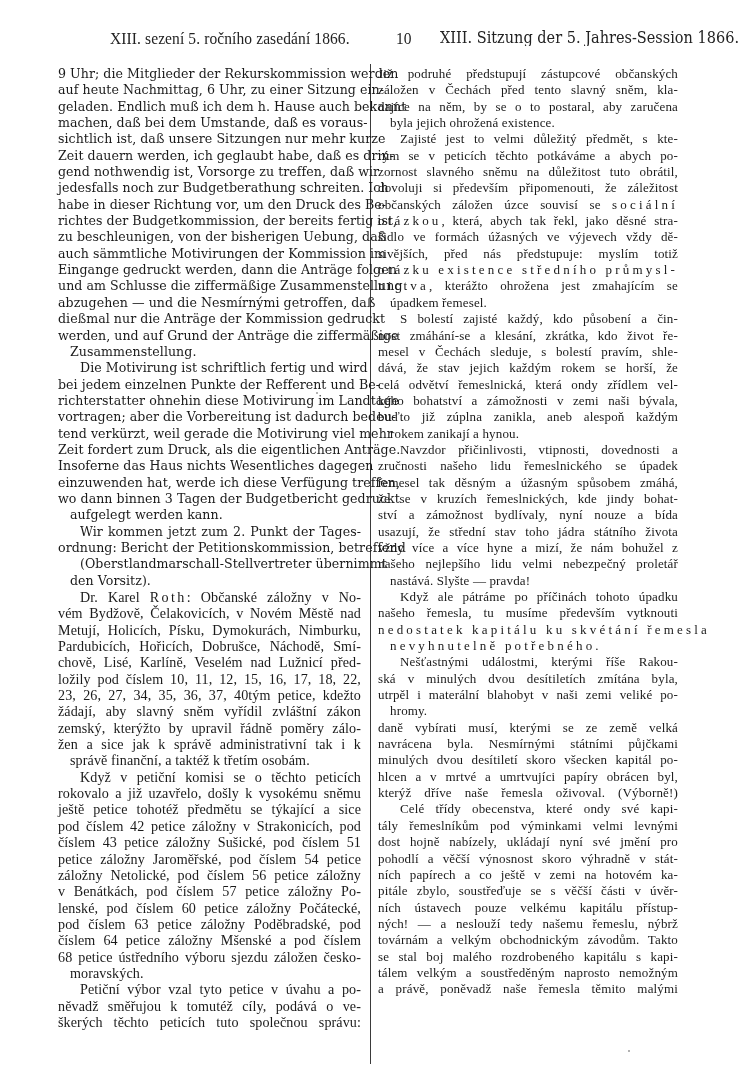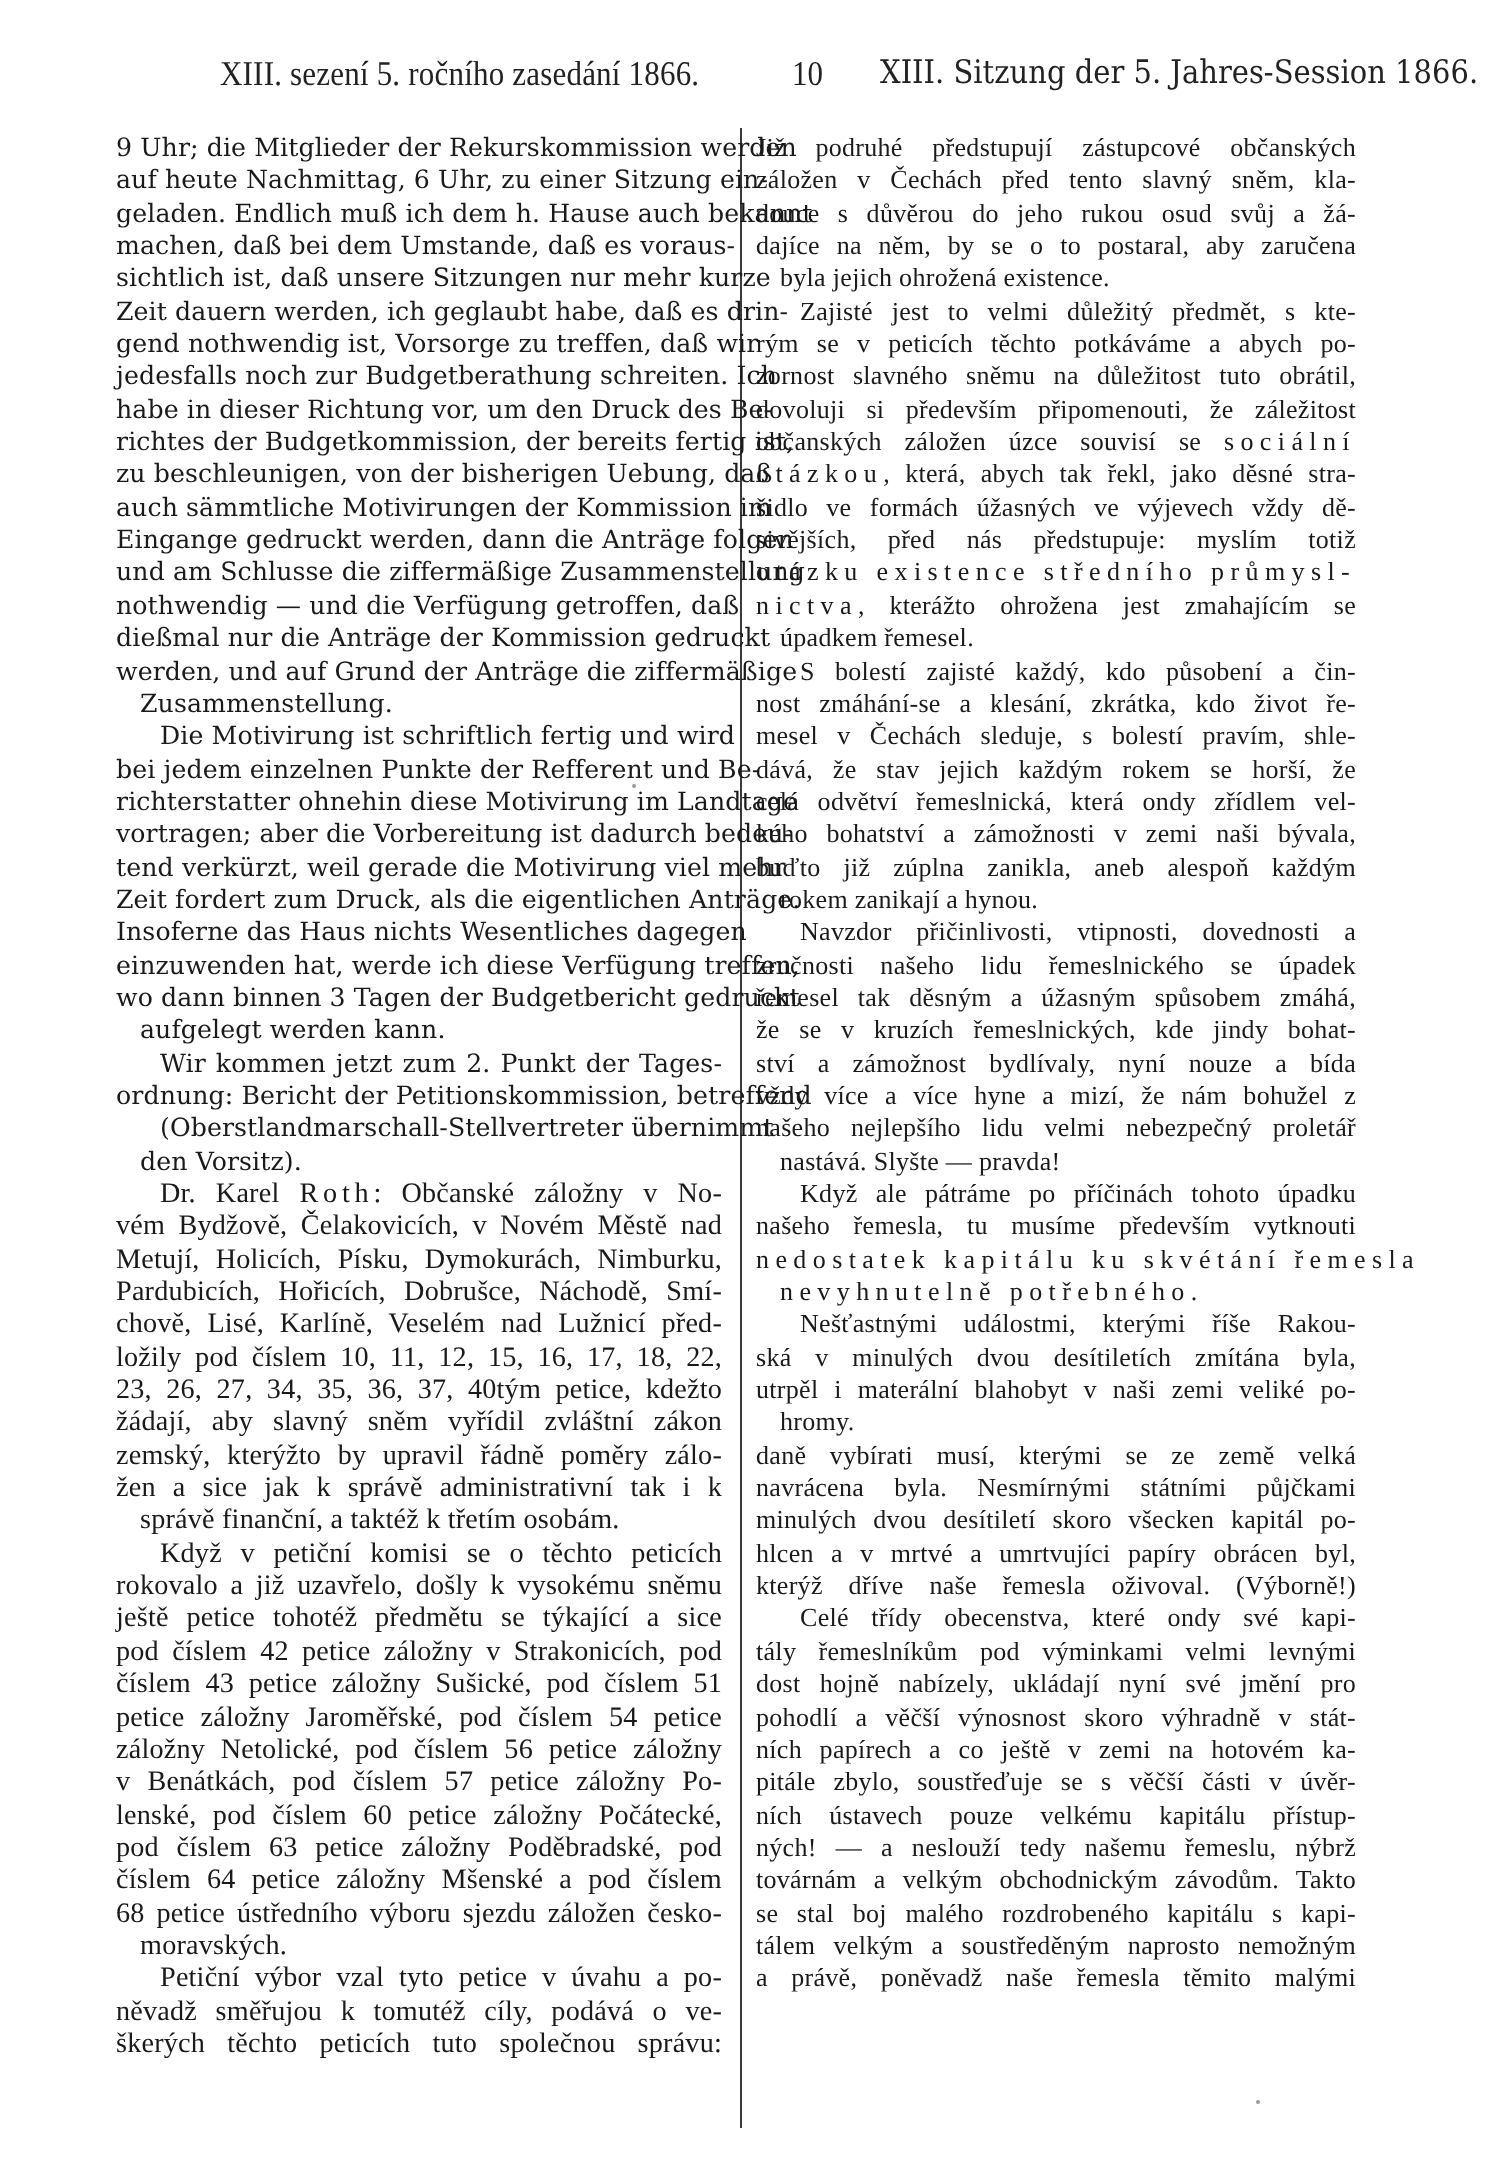--- a/index.html
+++ b/index.html
@@ -126,21 +126,21 @@
     <span class="line">sichtlich ist, daß unsere Sitzungen nur mehr kurze</span>
     <span class="line">Zeit dauern werden, ich geglaubt habe, daß es drin-</span>
     <span class="line">gend nothwendig ist, Vorsorge zu treffen, daß wir</span>
     <span class="line">jedesfalls noch zur Budgetberathung schreiten. Ich</span>
     <span class="line">habe in dieser Richtung vor, um den Druck des Be-</span>
     <span class="line">richtes der Budgetkommission, der bereits fertig ist,</span>
     <span class="line">zu beschleunigen, von der bisherigen Uebung, daß</span>
     <span class="line">auch sämmtliche Motivirungen der Kommission im</span>
     <span class="line">Eingange gedruckt werden, dann die Anträge folgen</span>
     <span class="line">und am Schlusse die ziffermäßige Zusammenstellung</span>
-    <span class="line">nothwendig — und die Verfügung getroffen, daß</span>
+    <span class="line">abzugehen — und die Nesmírnými getroffen, daß</span>
     <span class="line">dießmal nur die Anträge der Kommission gedruckt</span>
     <span class="line">werden, und auf Grund der Anträge die ziffermäßige</span>
     <span class="line last">Zusammenstellung.</span>
     <span class="line indent">Die Motivirung ist schriftlich fertig und wird</span>
     <span class="line">bei jedem einzelnen Punkte der Refferent und Be-</span>
     <span class="line">richterstatter ohnehin diese Motivirung im Landtage</span>
     <span class="line">vortragen; aber die Vorbereitung ist dadurch bedeu-</span>
     <span class="line">tend verkürzt, weil gerade die Motivirung viel mehr</span>
     <span class="line">Zeit fordert zum Druck, als die eigentlichen Anträge.</span>
     <span class="line">Insoferne das Haus nichts Wesentliches dagegen</span>
@@ -177,21 +177,20 @@
       <span class="line">68 petice ústředního výboru sjezdu záložen česko-</span>
       <span class="line last">moravských.</span>
       <span class="line indent">Petiční výbor vzal tyto petice v úvahu a po-</span>
       <span class="line">něvadž směřujou k tomutéž cíly, podává o ve-</span>
       <span class="line">škerých těchto peticích tuto společnou správu:</span>
     </div>
   </div>
 <div class="column col-right" id="col-right">
     <span class="line">Již podruhé předstupují zástupcové občanských</span>
     <span class="line">záložen v Čechách před tento slavný sněm, kla-</span>
-    <span class="line">douce s důvěrou do jeho rukou osud svůj a žá-</span>
     <span class="line">dajíce na něm, by se o to postaral, aby zaručena</span>
     <span class="line last">byla jejich ohrožená existence.</span>
     <span class="line indent">Zajisté jest to velmi důležitý předmět, s kte-</span>
     <span class="line">rým se v peticích těchto potkáváme a abych po-</span>
     <span class="line">zornost slavného sněmu na důležitost tuto obrátil,</span>
     <span class="line">dovoluji si především připomenouti, že záležitost</span>
     <span class="line"><span>občanských záložen úzce souvisí se </span><span class="spaced">sociální</span></span>
     <span class="line"><span class="spaced">otázkou</span><span>, která, abych tak řekl, jako děsné stra-</span></span>
     <span class="line">šidlo ve formách úžasných ve výjevech vždy dě-</span>
     <span class="line">sivějších, před nás předstupuje: myslím totiž</span>
@@ -204,20 +203,21 @@
     <span class="line">dává, že stav jejich každým rokem se horší, že</span>
     <span class="line">celá odvětví řemeslnická, která ondy zřídlem vel-</span>
     <span class="line">kého bohatství a zámožnosti v zemi naši bývala,</span>
     <span class="line">buďto již zúplna zanikla, aneb alespoň každým</span>
     <span class="line last">rokem zanikají a hynou.</span>
     <span class="line indent">Navzdor přičinlivosti, vtipnosti, dovednosti a</span>
     <span class="line">zručnosti našeho lidu řemeslnického se úpadek</span>
     <span class="line">řemesel tak děsným a úžasným spůsobem zmáhá,</span>
     <span class="line">že se v kruzích řemeslnických, kde jindy bohat-</span>
     <span class="line">ství a zámožnost bydlívaly, nyní nouze a bída</span>
+    <span class="line">usazují, že střední stav toho jádra státního života</span>
     <span class="line">vždy více a více hyne a mizí, že nám bohužel z</span>
     <span class="line">našeho nejlepšího lidu velmi nebezpečný proletář</span>
     <span class="line last">nastává. Slyšte — pravda!</span>
     <span class="line indent">Když ale pátráme po příčinách tohoto úpadku</span>
     <span class="line">našeho řemesla, tu musíme především vytknouti</span>
     <span class="line"><span class="spaced">nedostatek kapitálu ku skvétání řemesla</span></span>
     <span class="line last"><span class="spaced">nevyhnutelně potřebného.</span></span>
     <span class="line indent">Nešťastnými událostmi, kterými říše Rakou-</span>
     <span class="line">ská v minulých dvou desítiletích zmítána byla,</span>
     <span class="line">utrpěl i materální blahobyt v naši zemi veliké po-</span>

